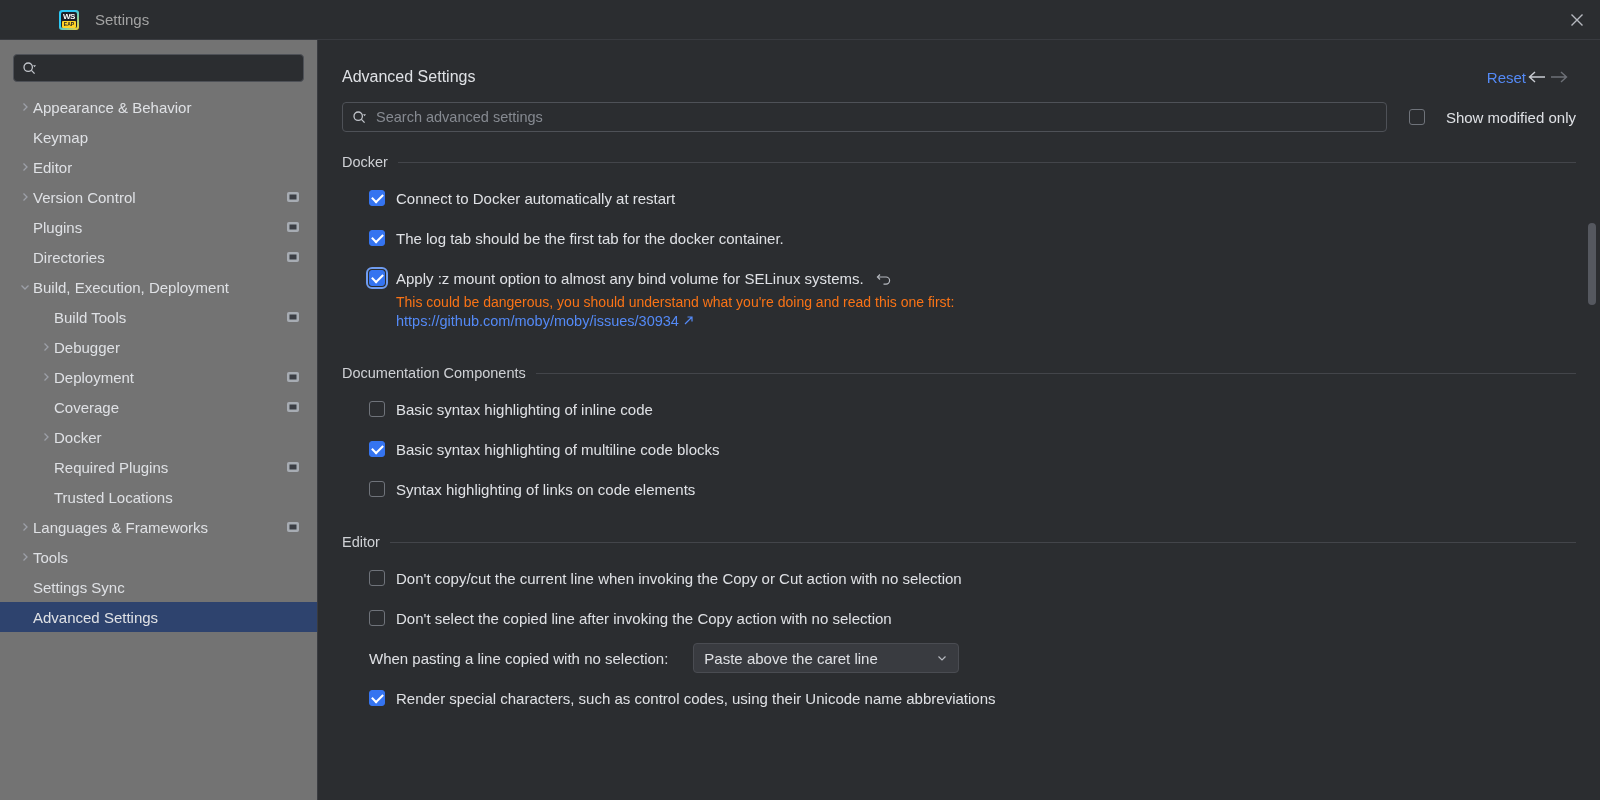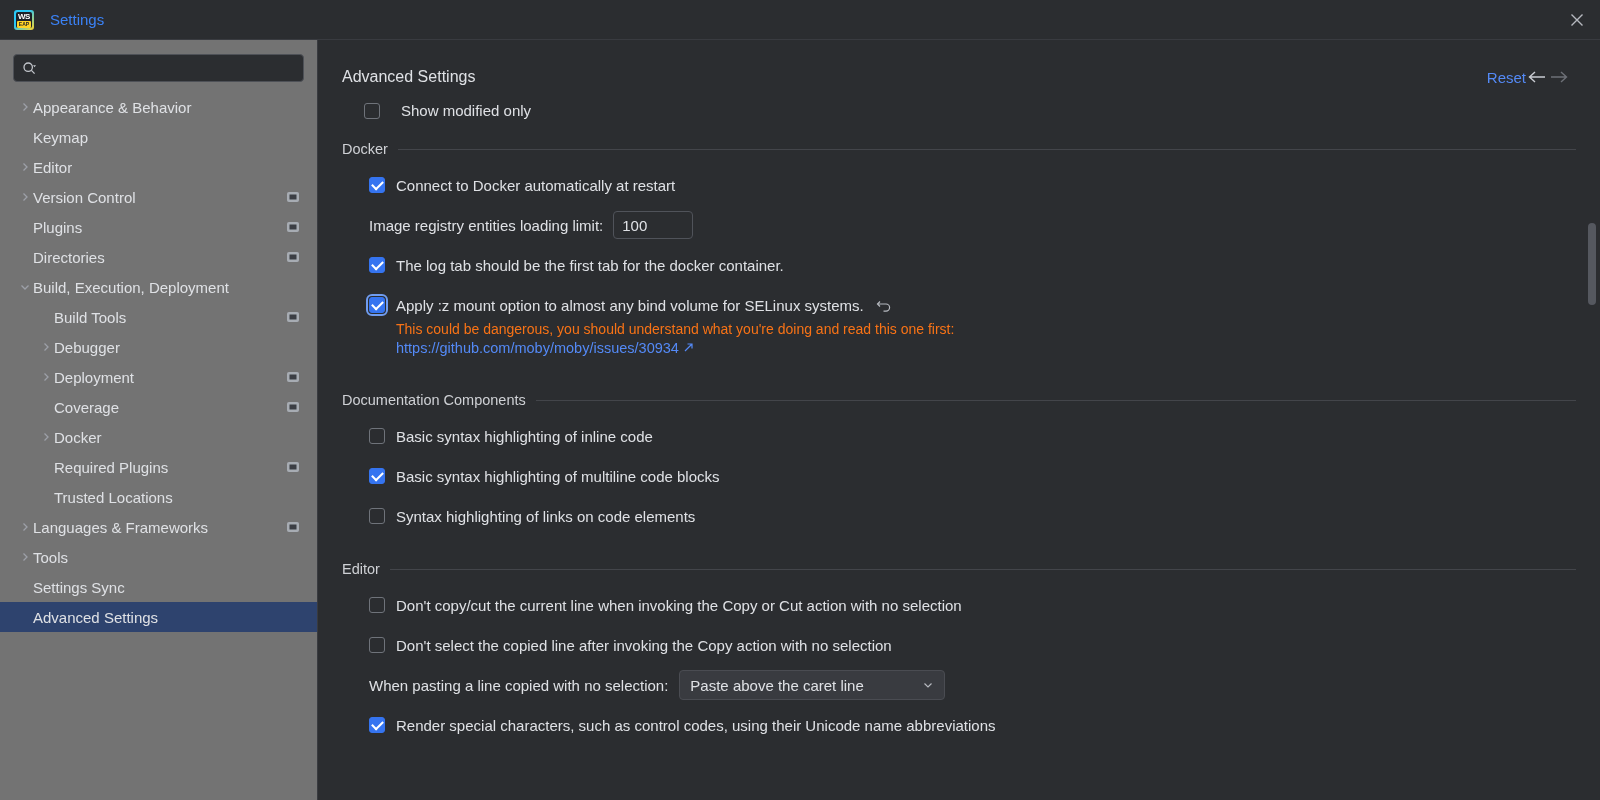--- a/index.html
+++ b/index.html
@@ -10,20 +10,21 @@
     color: #dfe1e5;
     overflow: hidden;
   }
 
   
   .titlebar {
     height: 40px; width: 1600px;
     display: flex; align-items: center;
     border-bottom: 1px solid #393b40;
     position: relative;
+    padding-left: 45px;
   }
   .app-icon {
     width: 20px; height: 20px; margin-left: 14px;
     position: relative; border-radius: 3px;
     background: linear-gradient(135deg,#2bc8f5 0%,#2bc8f5 40%,#ffd426 100%);
     overflow: hidden; flex: none;
   }
   .app-icon .ic-inner {
     position: absolute; left: 2px; top: 2px; right: 2px; bottom: 2px;
     background: #1c1f26; border-radius: 2px;
@@ -34,21 +35,21 @@
     color: #ffffff; font-family: "Liberation Sans", sans-serif;
     letter-spacing: -0.5px;
   }
   .app-icon .ic-eap {
     position: absolute; left: 3px; right: 3px; bottom: 2px; height: 7px;
     background: #ffd426; border-radius: 1px;
     font-size: 5px; color: #1c1f26; text-align: center;
     line-height: 7px; font-weight: bold;
   }
   .title-text {
-    margin-left: 16px; font-size: 15px; color: #3b82f6;
+    margin-left: 16px; font-size: 15px; color: #a3a3a3;
   }
   .close-btn {
     position: absolute; right: 0; top: 0;
     width: 46px; height: 40px;
     display: flex; align-items: center; justify-content: center;
     cursor: pointer;
   }
   .close-btn svg { display: block; }
 
   
@@ -184,21 +185,21 @@
     margin-left: 54px; font-size: 14px; color: #f97316;
     margin-top: -4px; margin-bottom: 2px;
   }
   .sub-link {
     margin-left: 54px; font-size: 14.5px; color: #548af7;
     cursor: pointer; display: inline-flex; align-items: flex-start; gap: 4px;
     margin-bottom: 6px;
   }
 
   .combo {
-    margin-left: 11px; width: 266px; height: 30px;
+    margin-left: 25px; width: 266px; height: 30px;
     background: #393b40; border: 1px solid #4a4c52; border-radius: 4px;
     display: flex; align-items: center; padding: 0 10px;
     font-size: 15px; color: #dfe1e5; cursor: pointer;
   }
   .combo .chev { margin-left: auto; display: flex; align-items: center; }
 
   
   .scrollbar-track {
     position: absolute; right: 4px; top: 160px;
     width: 8px; height: 600px;
@@ -429,36 +430,43 @@
         </div>
         <div class="nav-arrow">
           <svg width="22" height="16" viewBox="0 0 22 16">
             <path d="M13 3 L18.5 8 L13 13 M18.5 8 L3 8" stroke="#6d7077" stroke-width="1.4" fill="none"></path>
           </svg>
         </div>
       </div>
     </div>
 
     <div class="filter-row">
+      <div class="adv-search">
+        <span class="mag">
+          <svg width="15" height="15" viewBox="0 0 15 15">
+            <circle cx="6.2" cy="6.2" r="4.2" stroke="#c2c5cb" stroke-width="1.3" fill="none"></circle>
+            <path d="M9.4 9.4 L12.6 12.6" stroke="#c2c5cb" stroke-width="1.3"></path>
+            <path d="M11 4.2 L14 4.2 L12.5 6.3 Z" fill="#c2c5cb"></path>
+          </svg>
+        </span>
+        <span class="ph">Search advanced settings</span>
+      </div>
       <div class="show-mod">
         <span class="cb off"></span>
         <span>Show modified only</span>
       </div>
     </div>
 
     <div class="content" id="content">
         <div class="group"><div class="group-head">
             <span>Docker</span>
             <span class="rule"></span>
           </div><div class="row">
             <span class="cb on"></span>
             <span class="row-label">Connect to Docker automatically at restart</span>
-          </div><div class="row">
-            <span class="row-label">Image registry entities loading limit:</span>
-            <span class="num-input">100</span>
           </div><div class="row">
             <span class="cb on"></span>
             <span class="row-label">The log tab should be the first tab for the docker container.</span>
           </div><div class="row tight">
             <span class="cb on focused"></span>
             <span class="row-label">Apply :z mount option to almost any bind volume for SELinux systems.</span>
             <span class="revert-icon">
               <svg width="17" height="15" viewBox="0 0 17 15">
                 <path d="M4 3.5 L1.5 6 L4 8.5" stroke="#b6b9bf" stroke-width="1.2" fill="none"></path>
                 <path d="M1.8 6 L10 6 A3.6 3.6 0 0 1 10 13.2 L7.5 13.2" stroke="#b6b9bf" stroke-width="1.2" fill="none"></path>

